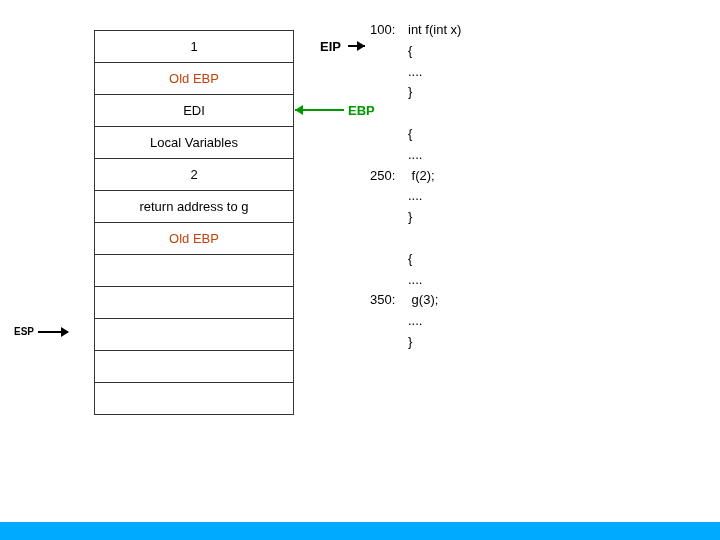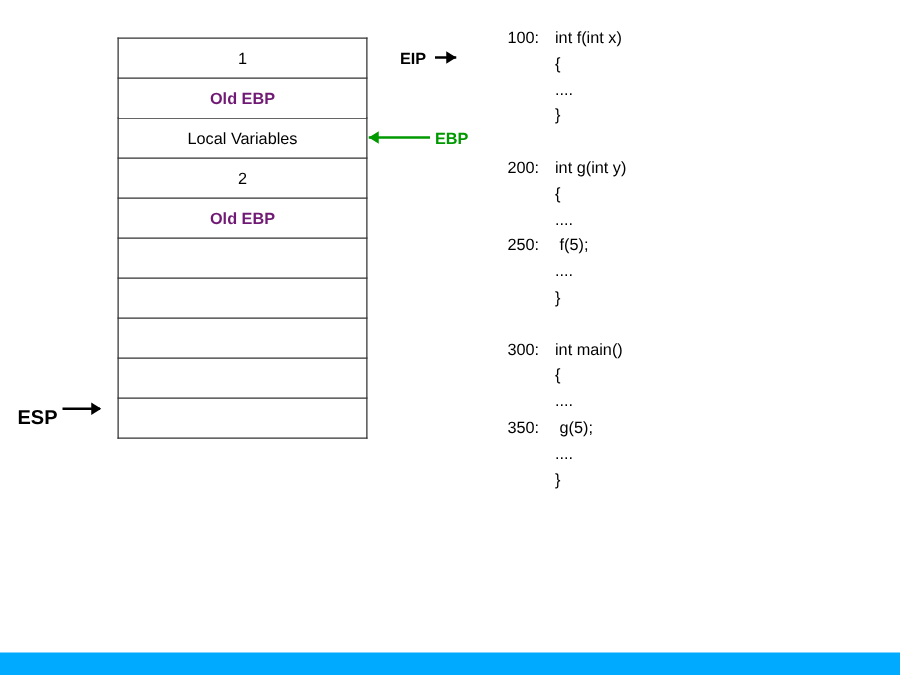--- a/index.html
+++ b/index.html
@@ -37,22 +37,22 @@
       border: 1px solid #333;
       height: 32px;
       text-align: center;
       vertical-align: middle;
       padding: 2px 6px;
       font-size: 13px;
       background: #fff;
     }
 
     .stack-table td.highlight-green {
-      color: #701a75;
-      font-weight: bold;
+      color: #c2410c;
+      font-weight: normal;
     }
 
     .stack-table td.empty {
       height: 32px;
     }
 
     
     .esp-label {
       position: absolute;
       left: 60px;
@@ -62,21 +62,20 @@
       font-weight: bold;
       color: #000;
     }
 
     .code-block {
       position: absolute;
       left: 370px;
       top: 20px;
       font-size: 13px;
       line-height: 1.6;
-      margin-left: 36px;
     }
 
     .code-block .addr {
       color: #000;
       font-weight: normal;
       display: inline-block;
       width: 38px;
     }
 
     .code-block .code-text {
@@ -89,24 +88,30 @@
 <div class="stack-container">
   <table class="stack-table">
     <tbody id="stack-body">
     <tr>
           <td>1</td>
         </tr>
         <tr>
           <td class="highlight-green" style="position: relative;">Old EBP</td>
         </tr>
         <tr>
+          <td>EDI</td>
+        </tr>
+        <tr>
           <td>Local Variables</td>
         </tr>
         <tr>
           <td>2</td>
+        </tr>
+        <tr>
+          <td>return address to g</td>
         </tr>
         <tr>
           <td class="highlight-green">Old EBP</td>
         </tr>
         <tr>
           <td class="empty"></td>
         </tr>
         <tr>
           <td class="empty"></td>
         </tr>
@@ -122,38 +127,36 @@
       </tbody>
   </table>
 </div>
 
 <div class="code-block" id="code-block">
 <div><span class="addr">100:</span><span class="code-text">int f(int x)</span></div>
     <div><span class="addr"></span><span class="code-text">{</span></div>
     <div><span class="addr"></span><span class="code-text">....</span></div>
     <div><span class="addr"></span><span class="code-text">}</span></div>
     <div>&nbsp;</div>
-    <div><span class="addr">200:</span><span class="code-text">int g(int y)</span></div>
     <div><span class="addr"></span><span class="code-text">{</span></div>
     <div><span class="addr"></span><span class="code-text">....</span></div>
-    <div><span class="addr">250:</span><span class="code-text">   f(5);</span></div>
+    <div><span class="addr">250:</span><span class="code-text">   f(2);</span></div>
     <div><span class="addr"></span><span class="code-text">....</span></div>
     <div><span class="addr"></span><span class="code-text">}</span></div>
     <div>&nbsp;</div>
-    <div><span class="addr">300:</span><span class="code-text">int main()</span></div>
     <div><span class="addr"></span><span class="code-text">{</span></div>
     <div><span class="addr"></span><span class="code-text">....</span></div>
-    <div><span class="addr">350:</span><span class="code-text">   g(5);</span></div>
+    <div><span class="addr">350:</span><span class="code-text">   g(3);</span></div>
     <div><span class="addr"></span><span class="code-text">....</span></div>
     <div><span class="addr"></span><span class="code-text">}</span></div>
   </div>
 
 <div class="bottom-bar"></div>
 
-<div class="esp-label" style="position: absolute; left: 14px; top: 326px; display: flex; align-items: flex-start; font-size: 16px; font-weight: bold;">
+<div class="esp-label" style="position: absolute; left: 14px; top: 326px; display: flex; align-items: center; font-size: 10px; font-weight: bold;">
     <span>ESP</span>
     <div style="display: inline-block; width: 30px; height: 2px; background: rgb(0, 0, 0); position: relative; margin-left: 4px;">
       <span style="position: absolute; right: -1px; top: -4px; width: 0px; height: 0px; border-top: 5px solid transparent; border-bottom: 5px solid transparent; border-left: 8px solid rgb(0, 0, 0);"></span>
     </div>
   </div>
 <svg style="position: absolute; left: 0px; top: 0px; width: 720px; height: 540px; pointer-events: none;">
     <line x1="344" y1="110" x2="295" y2="110" stroke="#009900" stroke-width="2"></line>
     <polygon points="295,110 303,105 303,115" fill="#009900"></polygon>
     <text x="348" y="115" fill="#009900" font-weight="bold" font-size="13" font-family="Arial, sans-serif">EBP</text>
     <line x1="348" y1="46" x2="365" y2="46" stroke="#000" stroke-width="2"></line>

